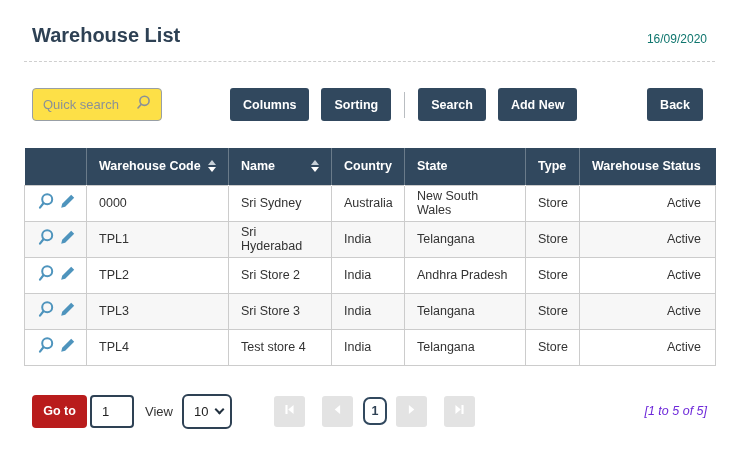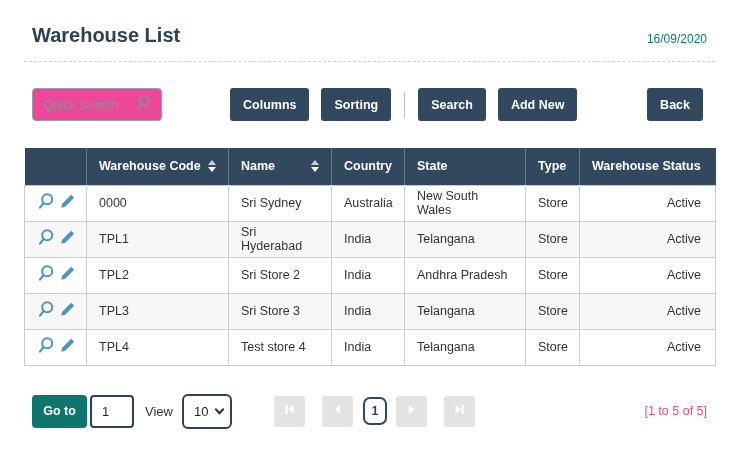--- a/index.html
+++ b/index.html
@@ -10,21 +10,21 @@
   
   .hdr { display:flex; align-items:flex-end; justify-content:space-between;
          padding:24px 8px 14px 8px; border-bottom:1px dashed #cfcfcf; }
   .title { font-size:20px; font-weight:700; color:#2e4154; }
   .date  { font-size:12px; color:#0f766e; padding-bottom:1px; }
 
   
   .toolbar { display:flex; align-items:center; margin-top:26px; height:33px; }
   .search-box { width:130px; height:33px; margin-left:8px; border:1px solid #989fa5;
                 border-radius:4px; display:flex; align-items:center; padding:0 9px 0 10px;
-                background:#ec4899; }
+                background:#fde047; }
   .search-box input { border:none; outline:none; flex:1; min-width:0; font-size:13px;
                       color:#333; font-family:inherit; background:transparent; }
   .search-box input::placeholder { color:#8b9196; }
   .btn { height:33px; padding:0 13px; background:#31485e; color:#fff; font-weight:700;
          font-size:12.5px; border:none; border-radius:3px; cursor:pointer;
          font-family:inherit; white-space:nowrap; }
   .group { display:flex; gap:12px; }
   .g1 { margin-left:68px; }
   .vdiv { width:1px; height:26px; background:#b9bdc1; margin:0 13px; }
   .back { margin-left:auto; margin-right:12px; }
@@ -48,21 +48,21 @@
   tbody td { height:36px; border:1px solid #ccc; font-size:12.5px; color:#333;
              padding:0 12px; background:#fff; }
   tbody tr:nth-child(even) td { background:#f7f7f7; }
   td.act { padding:0; text-align:center; }
   td.status { text-align:right; padding-right:14px; }
   .row-icons { display:inline-flex; align-items:center; gap:3px; }
   .icon-btn { background:none; border:none; padding:0; cursor:pointer; line-height:0; }
 
   
   .pager { display:flex; align-items:center; margin-top:28px; }
-  .goto-btn { height:33px; width:55px; background:#0f766e; color:#fff; font-weight:700;
+  .goto-btn { height:33px; width:55px; background:#b91c1c; color:#fff; font-weight:700;
               font-size:12.5px; border:none; border-radius:4px; cursor:pointer;
               font-family:inherit; margin-left:8px; }
   .goto-input { width:44px; height:33px; margin-left:3px; border:2px solid #2e4154;
                 border-radius:4px; padding-left:10px; font-size:13px; color:#222;
                 font-family:inherit; outline:none; }
   .view-label { font-size:13px; color:#333; margin-left:11px; }
   .select-wrap { position:relative; margin-left:9px; }
   .select-wrap select { appearance:none; -webkit-appearance:none; width:50px; height:35px;
                         border:2px solid #2e4154; border-radius:6px; background:#fff;
                         font-size:13px; color:#222; padding:0 0 0 10px;
@@ -71,21 +71,21 @@
                        border-right:2px solid #22313f; border-bottom:2px solid #22313f;
                        transform:rotate(45deg); pointer-events:none; }
   .pg-btns { display:flex; align-items:center; margin-left:42px; }
   .pg { width:31px; height:31px; border:none; border-radius:3px; background:#e3e3e3;
         display:flex; align-items:center; justify-content:center; cursor:default; }
   .pg svg { fill:#fff; }
   .gap17{margin-left:17px;} .gap9{margin-left:9px;}
   .pg-cur { width:24px; height:28px; background:#fff; border:2px solid #31485e;
             border-radius:7px; color:#2e4154; font-weight:700; font-size:12.5px;
             font-family:inherit; cursor:pointer; margin-left:10px; }
-  .range { margin-left:auto; margin-right:8px; font-size:12.5px; color:#ec4899; }
+  .range { margin-left:auto; margin-right:8px; font-size:12.5px; color:#6d28d9;font-style:italic; }
 </style>
 </head>
 <body>
 
 <div class="page">
 
   <div class="hdr">
     <div class="title">Warehouse List</div>
     <div class="date">16/09/2020</div>
   </div>

